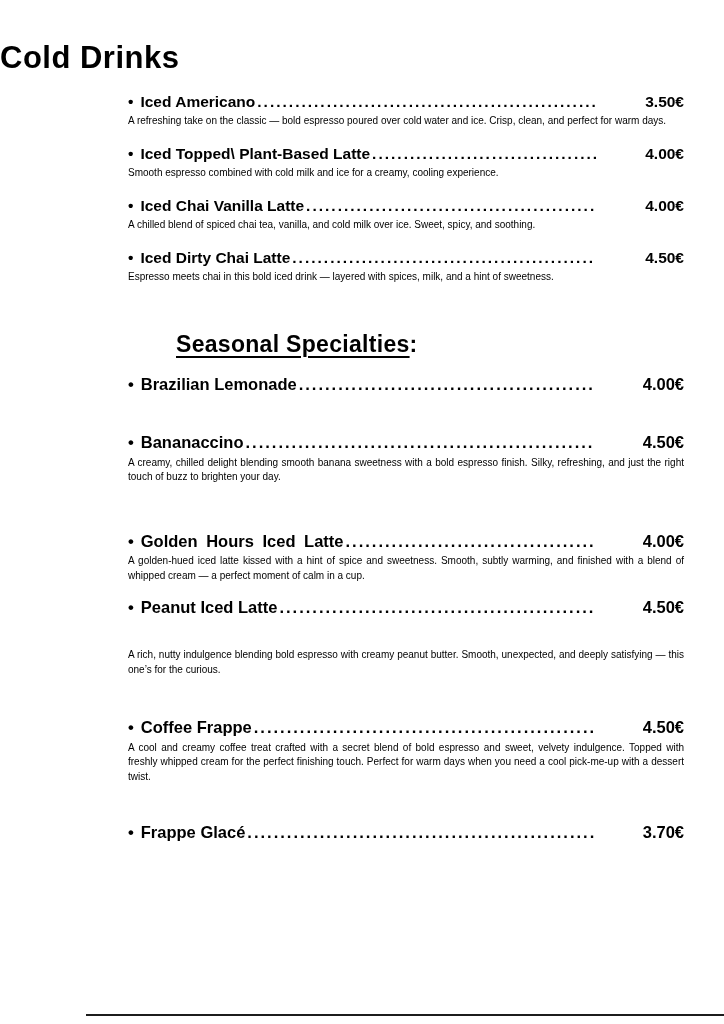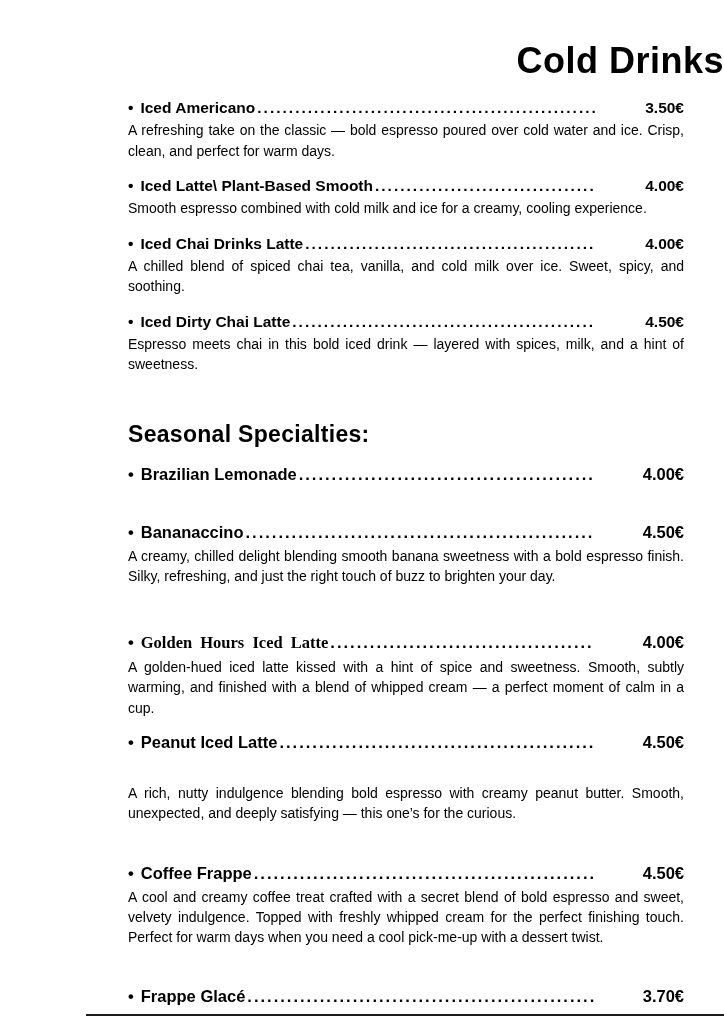--- a/index.html
+++ b/index.html
@@ -8,22 +8,22 @@
     height: 1024px;
     background: #ffffff;
     color: #000000;
     font-family: "Liberation Sans", sans-serif;
     position: relative;
     overflow: hidden;
   }
   .page { position: absolute; inset: 0; }
   .title {
     margin: 40px 0 0 0;
-    text-align: right;
-    font-size: 36px;
+    text-align: left;
+    font-size: 31px;
     font-weight: 700;
     letter-spacing: 0.5px;
   }
   .content {
     padding: 16px 40px 0 128px;
   }
   .item-line {
     display: flex;
     align-items: baseline;
     font-weight: 700;
@@ -40,50 +40,52 @@
     margin: 0 2px;
     font-weight: 700;
   }
   .dots::after {
     content: "..........................................................................................................................................................................................";
     letter-spacing: 2px;
   }
   .price { white-space: nowrap; font-weight: 700; margin-left: 47px; }
   .desc {
     margin: 3px 0 0 0;
-    font-size: 14px;
+    font-size: 10px;
     line-height: 1.45;
     text-align: justify;
   }
   .desc.mt8 { margin-top: 30px; }
   .cold .item + .item { margin-top: 15px; }
   .section-heading {
     margin: 46px 0 0 0;
     font-size: 23px;
     font-weight: 700;
     letter-spacing: 0.3px;
   }
   .section-heading .uline {
+    text-decoration: underline;
     text-decoration-thickness: 2px;
     text-underline-offset: 4px;
+    margin-left: 48px;
   }
   .g14 { margin-top: 14px; }
   .g16 { margin-top: 16px; }
   .g38 { margin-top: 38px; }
   .g40 { margin-top: 40px; }
   .g46 { margin-top: 46px; }
   .page-edge {
     position: absolute;
     bottom: 8px;
     left: 86px;
     right: 0;
     height: 2px;
     background: #1c1c1c;
   }
-  .wide { word-spacing: 4px; font-family: Liberation Serif, serif; }
+  .wide { word-spacing: 4px; }
 </style>
 </head>
 <body>
 
 <div class="page">
 
   <h1 class="title">Cold Drinks</h1>
 
   <div class="content">
 
@@ -95,31 +97,31 @@
           <span class="name">Iced Americano</span>
           <span class="dots"></span>
           <span class="price">3.50€</span>
         </div>
         <p class="desc">A refreshing take on the classic — bold espresso poured over cold water and ice. Crisp, clean, and perfect for warm days.</p>
       </div>
 
       <div class="item">
         <div class="item-line">
           <span class="bullet">•</span>
-          <span class="name">Iced Latte\ Plant-Based Smooth</span>
+          <span class="name">Iced Topped\ Plant-Based Latte</span>
           <span class="dots"></span>
           <span class="price">4.00€</span>
         </div>
         <p class="desc">Smooth espresso combined with cold milk and ice for a creamy, cooling experience.</p>
       </div>
 
       <div class="item">
         <div class="item-line">
           <span class="bullet">•</span>
-          <span class="name">Iced Chai Drinks Latte</span>
+          <span class="name">Iced Chai Vanilla Latte</span>
           <span class="dots"></span>
           <span class="price">4.00€</span>
         </div>
         <p class="desc">A chilled blend of spiced chai tea, vanilla, and cold milk over ice. Sweet, spicy, and soothing.</p>
       </div>
 
       <div class="item">
         <div class="item-line">
           <span class="bullet">•</span>
           <span class="name">Iced Dirty Chai Latte</span>

